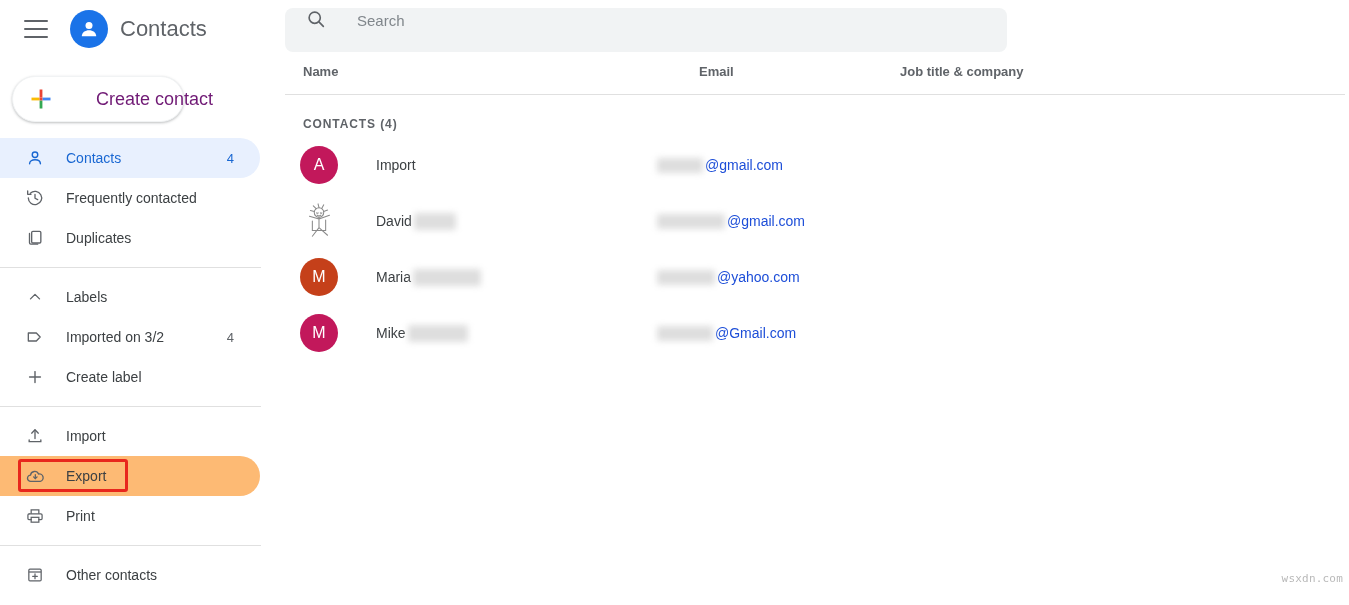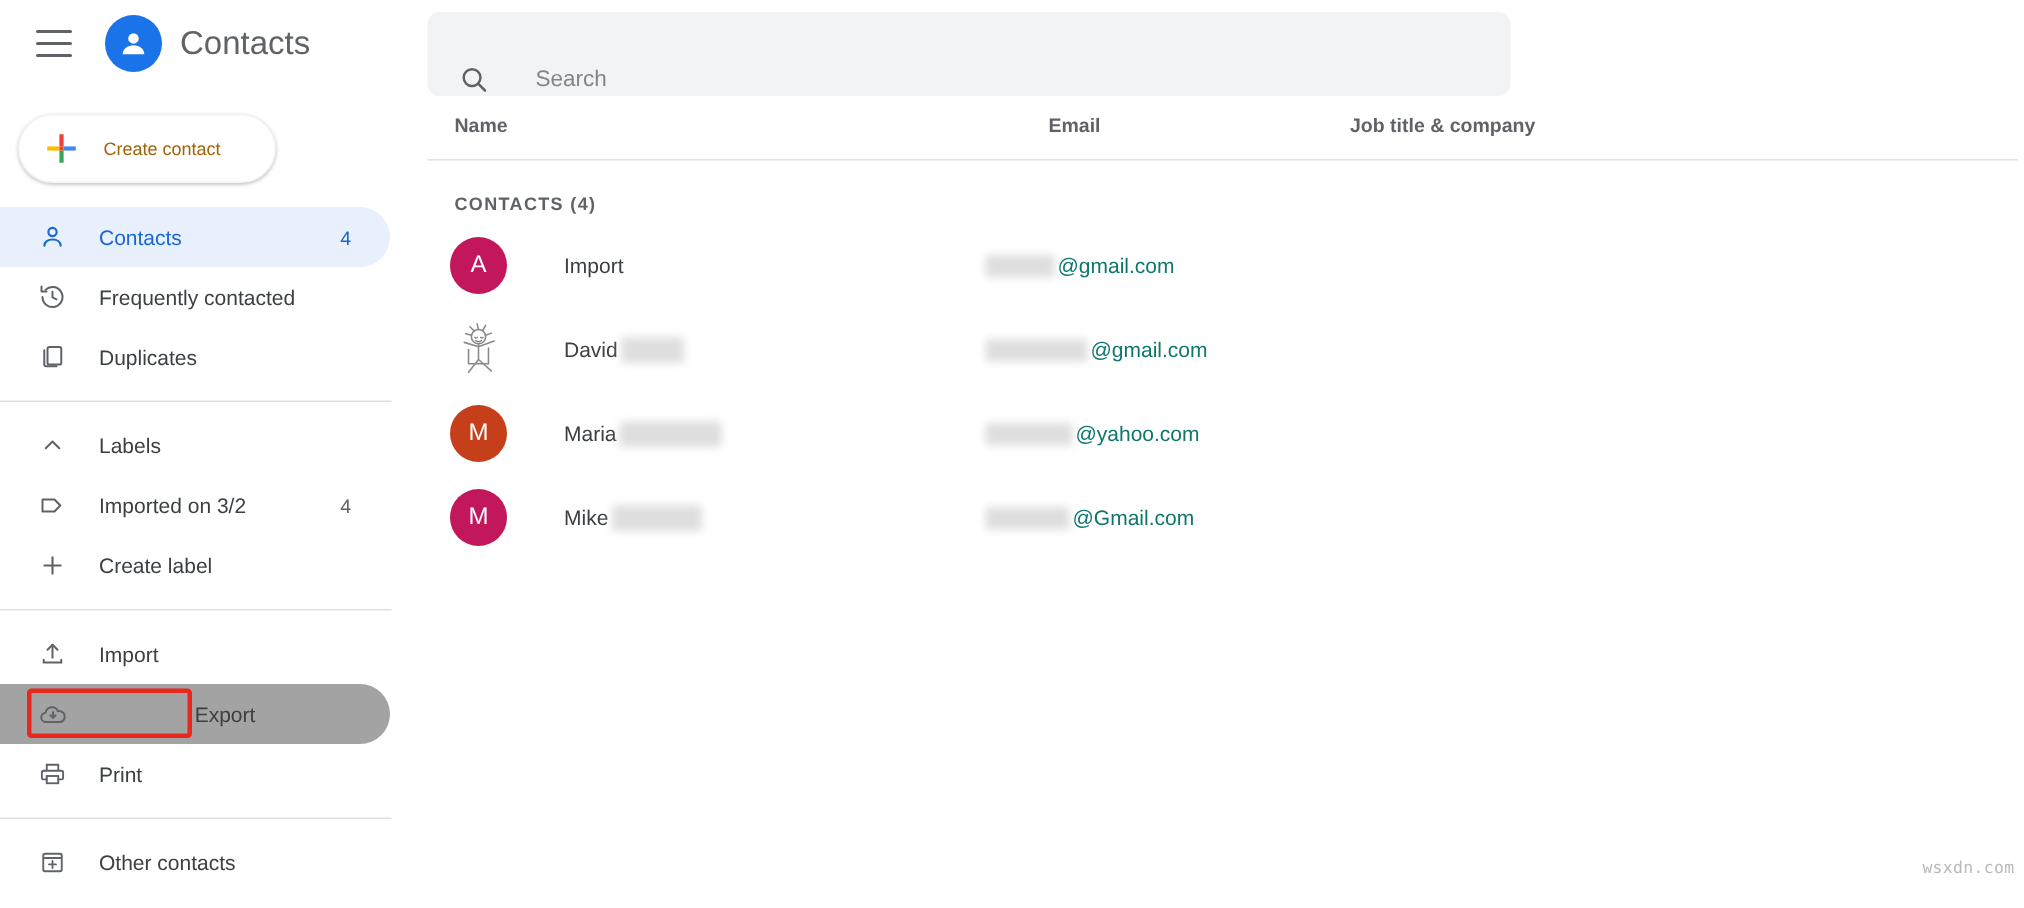--- a/index.html
+++ b/index.html
@@ -55,21 +55,21 @@
     width: 172px;
     border-radius: 24px;
     background: #fff;
     border: 1px solid #f1f3f4;
     box-shadow: 0 1px 3px 0 rgba(60,64,67,.22), 0 1px 2px 0 rgba(60,64,67,.12);
     display: flex; align-items: center;
     padding-left: 16px;
     cursor: pointer;
   }
   .gplus { width: 24px; height: 24px; margin-right: 16px; flex:0 0 24px; }
-  .create-label { font-size: 12px; color: #a16207; white-space: nowrap; }
+  .create-label { font-size: 18px; color: #701a75; white-space: nowrap; margin-left: 27px; }
 
   
   .nav { margin-top: 16px; }
   .nav-item {
     position: relative;
     display: flex; align-items: center;
     height: 40px;
     margin-bottom: 0px;
     padding-left: 24px;
     border-top-right-radius: 20px;
@@ -77,44 +77,44 @@
     width: 260px;
     cursor: pointer;
     color: #3c4043;
     font-size: 14px;
   }
   .nav-item .ic { width: 22px; height: 22px; flex: 0 0 22px; margin-right: 20px; display:flex; align-items:center; justify-content:center; }
   .nav-item .lbl { flex: 1; white-space: nowrap; }
   .nav-item .cnt { font-size: 13px; color: #5f6368; padding-right: 26px; }
   .nav-item.active { background: #e8f0fe; color: #1967d2; }
   .nav-item.active .cnt { color: #1967d2; }
-  .nav-item.hovered { background: #a3a3a3; text-align: center; }
+  .nav-item.hovered { background: #fdba74; }
   .divider { height: 1px; background: #e0e0e0; width: 261px; margin: 9px 0 9px 0; }
   .redbox {
     position: absolute;
     border: 3px solid #e8271d;
     border-radius: 3px;
     pointer-events: none;
     box-sizing: border-box;
   }
 
   
   .main {
     flex: 1;
     position: relative;
     background: #fff;
     padding-left: 0px;
   }
   .search-wrap {
     margin: 8px 0 0 0;
     width: 722px;
-    height: 56px;
+    height: 44px;
     background: #f1f3f4;
     border-radius: 8px;
-    display: flex; align-items: flex-end;
+    display: flex; align-items: flex-start;
     padding-left: 20px;
     cursor: text;
   }
   .search-icon { width: 22px; height: 22px; margin-right: 28px; flex:0 0 22px; }
   .search-input {
     border: none; outline: none; background: transparent;
     font-family: "Liberation Sans", sans-serif;
     font-size: 15px; color: #3c4043;
     width: 620px; height: 24px;
   }
@@ -150,21 +150,21 @@
     width: 370px; display: flex; align-items: center; padding-left: 15px;
   }
   .avatar {
     width: 38px; height: 38px; border-radius: 50%;
     display: flex; align-items: center; justify-content: center;
     color: #fff; font-size: 16px; flex: 0 0 38px;
     margin-right: 38px;
   }
   .avatar.photo { border-radius: 0; background: #fff; }
   .name-text { font-size: 14px; color: #3c4043; white-space: nowrap; }
-  .cell-email { width: 245px; font-size: 14px; color: #0f766e; display:flex; align-items:flex-end; }
+  .cell-email { width: 245px; font-size: 14px; color: #1d4ed8; display:flex; align-items:flex-end; }
   .cell-phone { width: 245px; }
   .cell-job { width: 200px; }
 
   
   .redact {
     display: inline-block;
     height: 15px;
     background: #dedede;
     vertical-align: middle;
     filter: blur(3px);

